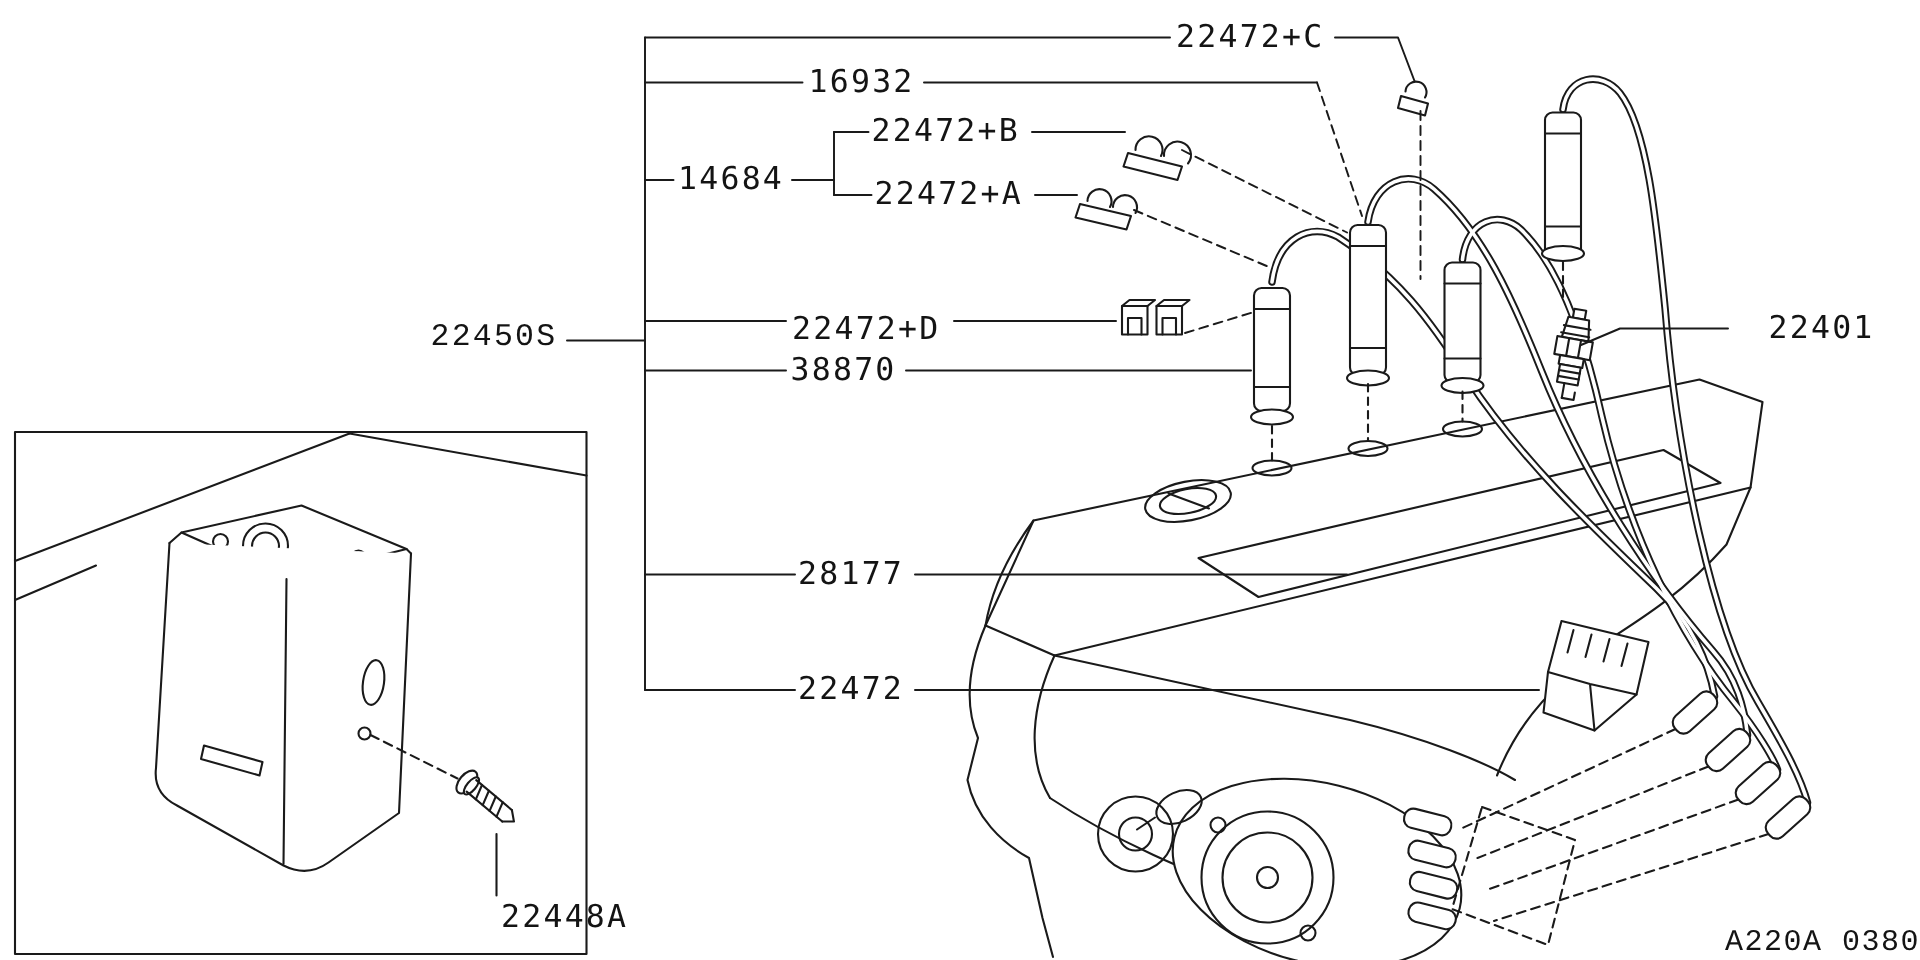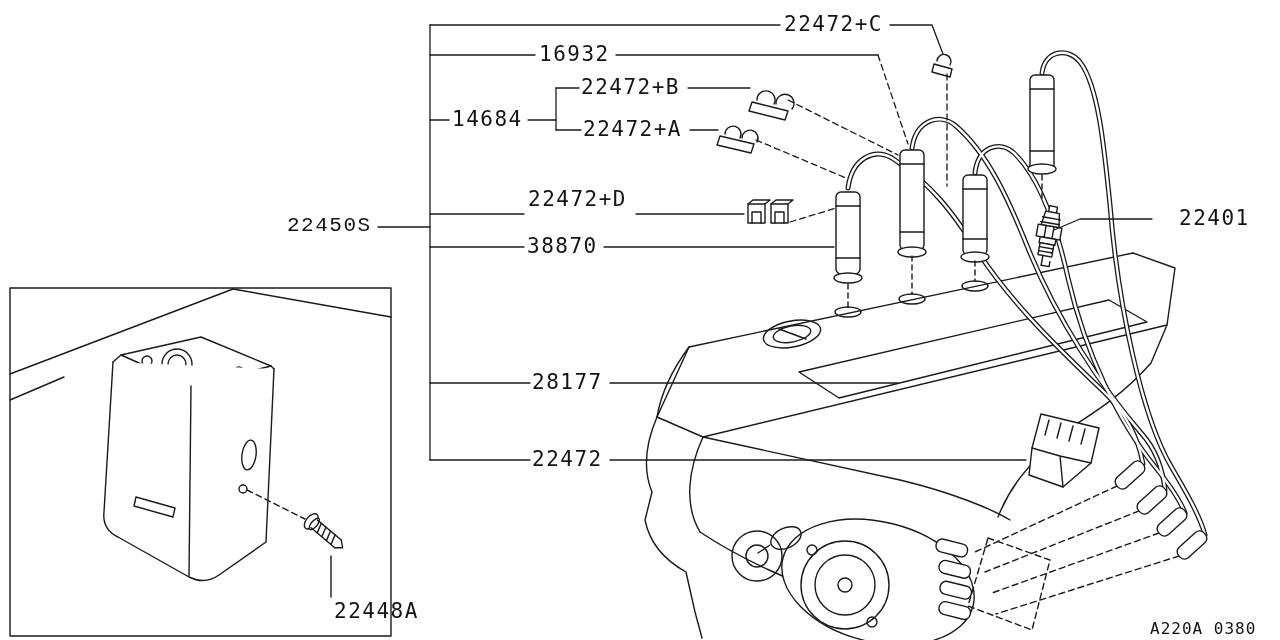--- a/index.html
+++ b/index.html
@@ -22,22 +22,23 @@
   }
   .lbl {
     position: absolute;
     font-size: 21px;
     line-height: 22px;
     letter-spacing: 1.5px;
     white-space: nowrap;
     color: #141414;
   }
   .code {
-    font-size: 16px;
+    font-size: 20px;
     letter-spacing: 1px;
+    font-family: Liberation Mono, monospace;
   }
 </style>
 </head>
 <body>
 
 <div class="stage">
 
   <svg width="1280" height="640" viewBox="0 0 1280 640" fill="none" stroke="#1a1a1a" stroke-width="1.4" stroke-linecap="round" stroke-linejoin="round">
 
     <g>
@@ -243,21 +244,21 @@
       <path d="M756 140 L846 178"></path>
       <path d="M790 222 L836 208"></path>
     </g>
   </svg>
 
   <div class="lbl" style="left:784px; top:13px;">22472+C</div>
   <div class="lbl" style="left:539px; top:43px;">16932</div>
   <div class="lbl" style="left:581px; top:76px;">22472+B</div>
   <div class="lbl" style="left:452px; top:108px;">14684</div>
   <div class="lbl" style="left:583px; top:118px;">22472+A</div>
-  <div class="lbl" style="left:528px; top:188px;">22472+D</div>
+  <div class="lbl" style="left:528px; top:208px;">22472+D</div>
   <div class="lbl" style="left:287px; top:215px;font-family:Liberation Mono, monospace;">22450S</div>
   <div class="lbl" style="left:527px; top:235px;">38870</div>
   <div class="lbl" style="left:1156px; top:207px;margin-left:23px;">22401</div>
   <div class="lbl" style="left:532px; top:371px;">28177</div>
   <div class="lbl" style="left:532px; top:448px;text-align:center;">22472</div>
   <div class="lbl" style="left:296px; top:600px;margin-left:38px;">22448A</div>
 
   <div class="lbl code" style="left:1150px; top:618px;">A220A 0380</div>
 </div>
 

